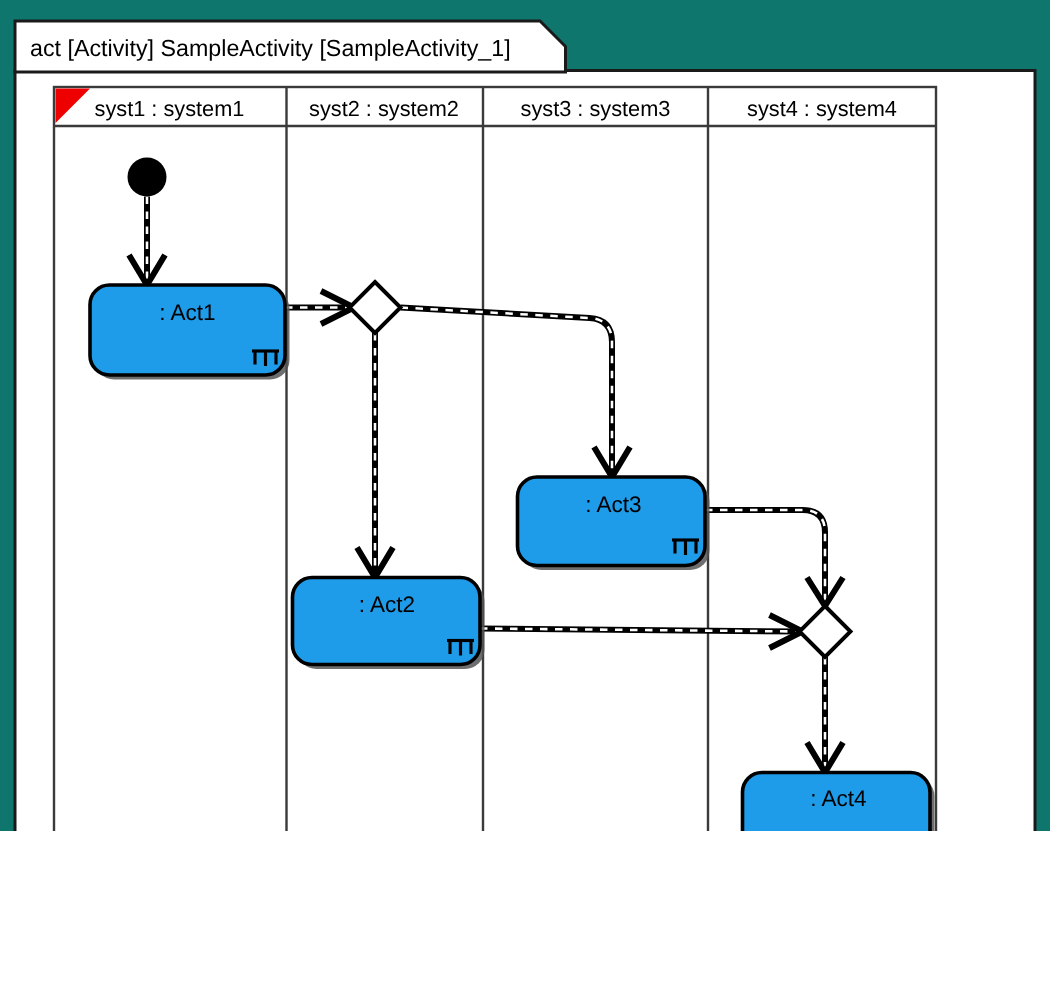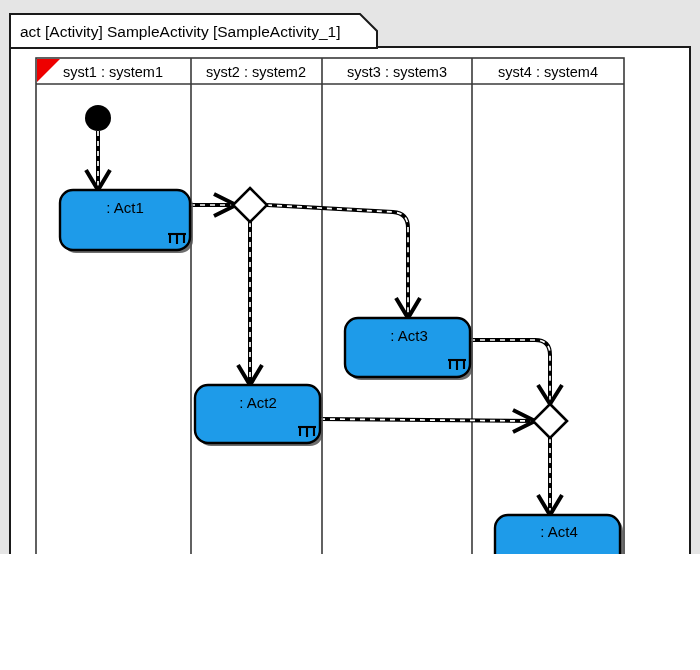--- a/index.html
+++ b/index.html
@@ -9,21 +9,21 @@
     background: #ffffff;
   }
   body {
     font-family: "Liberation Sans", sans-serif;
     -webkit-font-smoothing: antialiased;
   }
   #canvas {
     position: relative;
     width: 700px;
     height: 554px;
-    background: #e5e5e5;
+    background: #0f766e;
     overflow: hidden;
   }
   #diagram-svg {
     position: absolute;
     left: 0;
     top: 0;
     width: 700px;
     height: 670px;
   }
   .frame-title-text {

